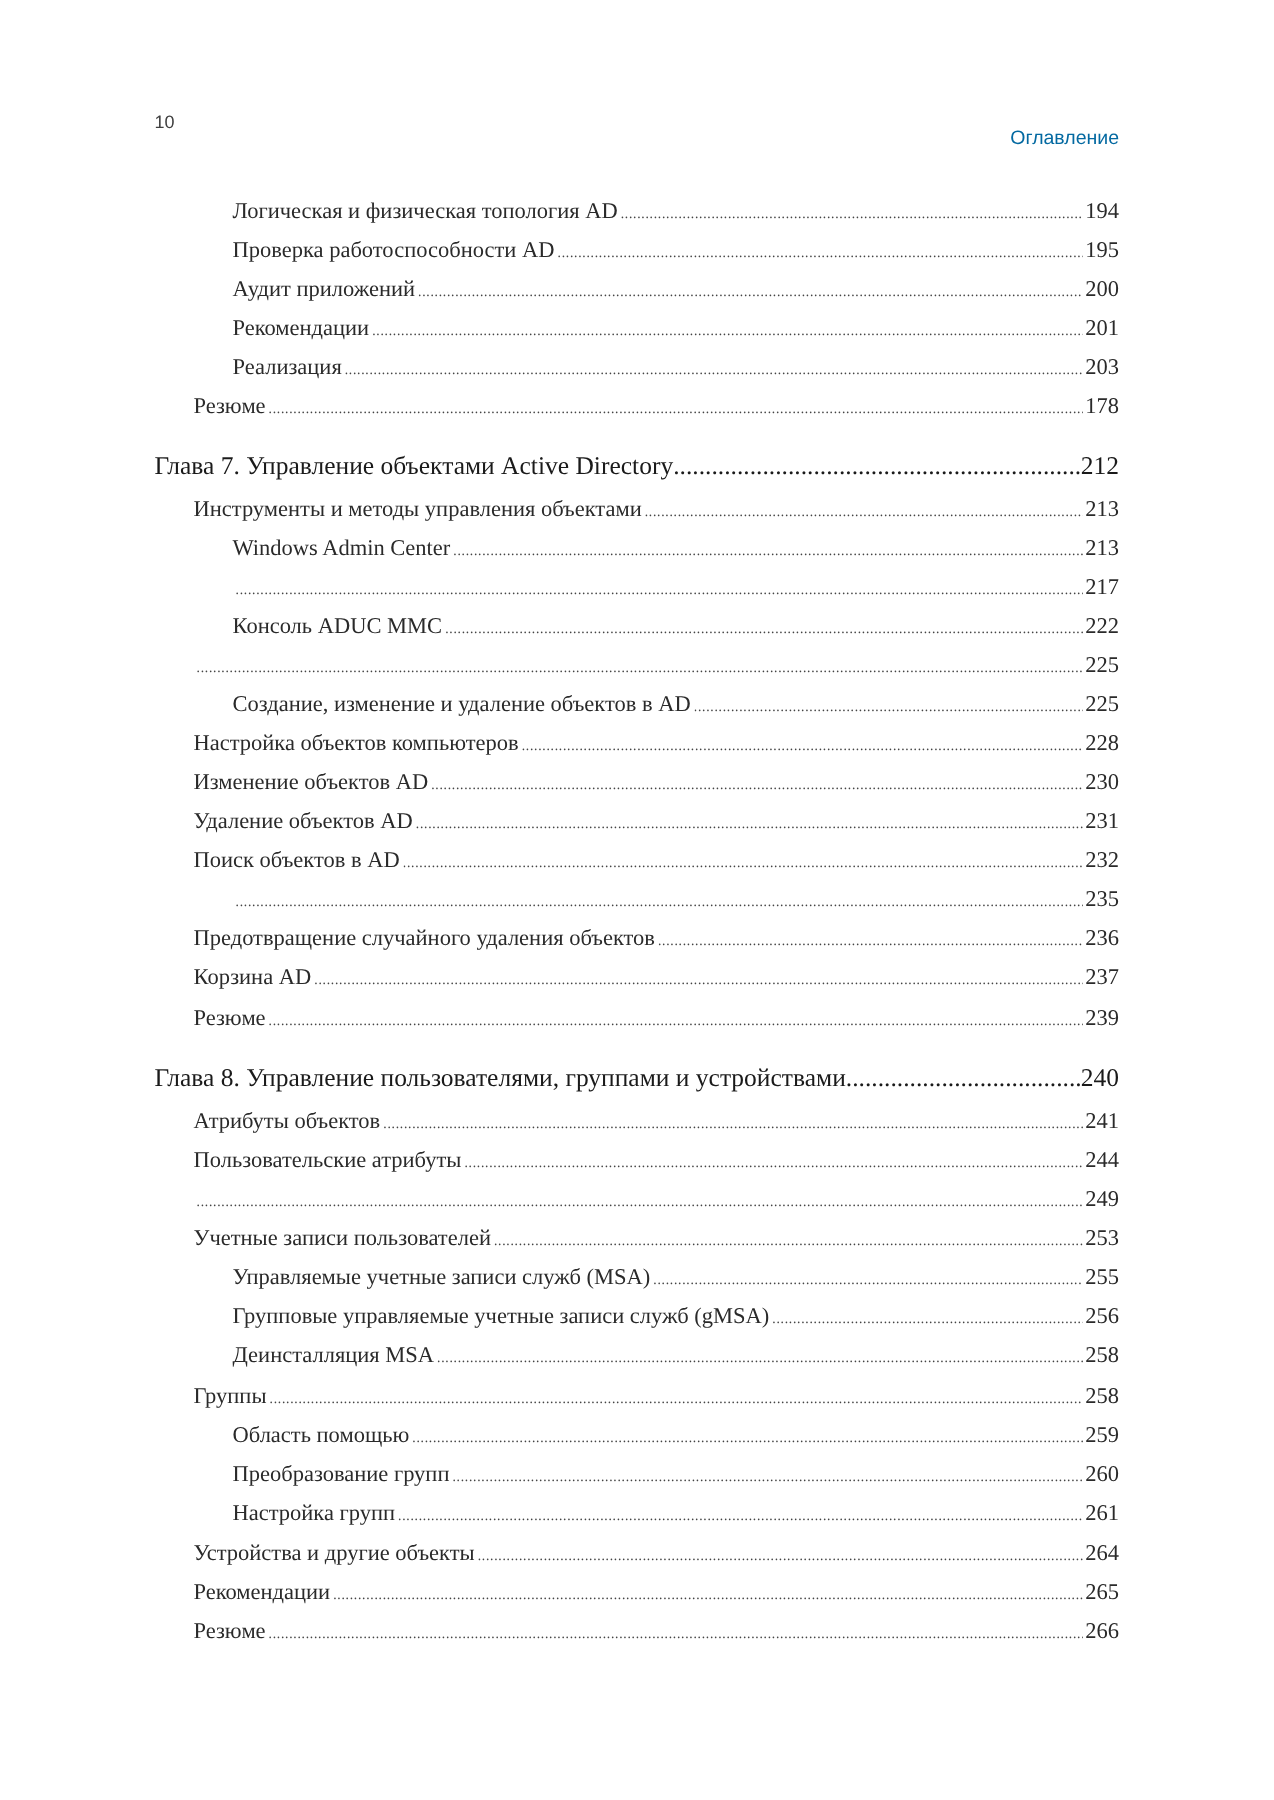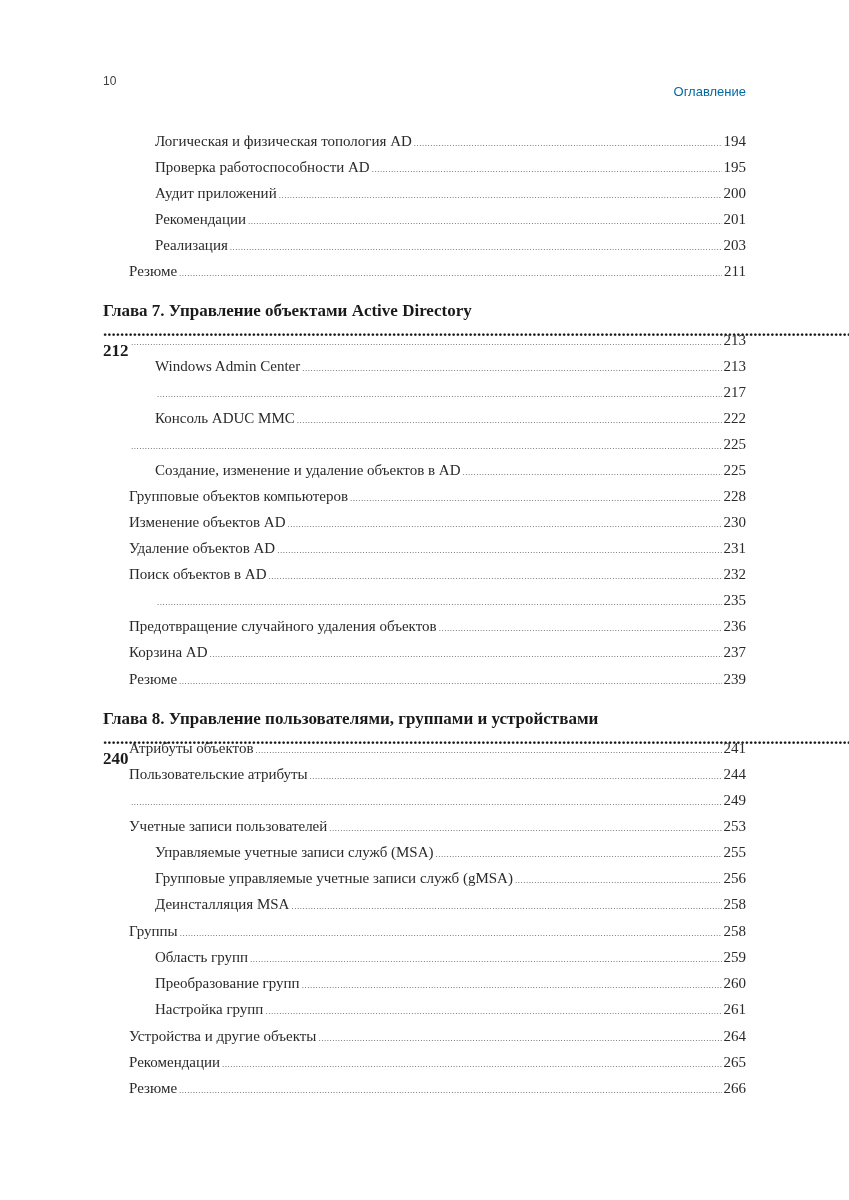--- a/index.html
+++ b/index.html
@@ -7,21 +7,21 @@
   .page-num { position:absolute; left:103px; top:74px; font-family:"Liberation Sans", sans-serif; font-weight:normal; font-size:12px; color:#404040; }
   .running-head { position:absolute; right:103px; top:84px; font-family:"Liberation Sans", sans-serif; font-size:13px; color:#0369a1; }
   .toc { position:absolute; left:103px; width:643px; top:0; font-family:"Liberation Serif", serif; }
   .row { position:absolute; left:0; right:0; display:flex; align-items:baseline; font-size:15px; line-height:20px; white-space:nowrap; }
   .row .t { flex:0 0 auto; }
   .row .dots { flex:1 1 auto; overflow:hidden; margin:0 2px; font-size:9px; letter-spacing:0.5px; color:#444; }
   .row .dots::before { content:"........................................................................................................................................................................................................................................................................................................"; }
   .row .p { flex:0 0 auto; }
   .lvl1 { padding-left:26px;justify-content:center; }
   .lvl2 { padding-left:52px; }
-  .chap { font-weight:bold; font-size:17px; color:#1a1a1a;flex-direction:column; }
+  .chap { font-weight:normal; font-size:17px; color:#1a1a1a; }
   .chap .dots { font-size:17px; letter-spacing:0; color:#1a1a1a; margin:0; }
 </style>
 </head>
 <body>
 
 <div class="page-num">10</div>
 <div class="running-head">Оглавление</div>
 
 <div class="toc">
   <div class="row lvl2" style="top:131px">
@@ -45,30 +45,31 @@
       <span class="p">201</span>
     </div>
   <div class="row lvl2" style="top:235px">
       <span class="t">Реализация</span>
       <span class="dots"></span>
       <span class="p">203</span>
     </div>
   <div class="row lvl1" style="top:261px">
       <span class="t">Резюме</span>
       <span class="dots"></span>
-      <span class="p">211</span>
+      <span class="p">178</span>
     </div>
 
   <div class="row chap" style="top:301px">
       <span class="t">Глава 7. Управление объектами Active Directory</span>
       <span class="dots"></span>
       <span class="p">212</span>
     </div>
 
   <div class="row lvl1" style="top:330px">
+      <span class="t">Инструменты и методы управления объектами</span>
       <span class="dots"></span>
       <span class="p">213</span>
     </div>
   <div class="row lvl2" style="top:356px">
       <span class="t">Windows Admin Center</span>
       <span class="dots"></span>
       <span class="p">213</span>
     </div>
   <div class="row lvl2" style="top:382px">
       <span class="dots"></span>
@@ -82,21 +83,21 @@
   <div class="row lvl1" style="top:434px">
       <span class="dots"></span>
       <span class="p">225</span>
     </div>
   <div class="row lvl2" style="top:460px">
       <span class="t">Создание, изменение и удаление объектов в AD</span>
       <span class="dots"></span>
       <span class="p">225</span>
     </div>
   <div class="row lvl1" style="top:486px">
-      <span class="t">Групповые объектов компьютеров</span>
+      <span class="t">Настройка объектов компьютеров</span>
       <span class="dots"></span>
       <span class="p">228</span>
     </div>
   <div class="row lvl1" style="top:512px">
       <span class="t">Изменение объектов AD</span>
       <span class="dots"></span>
       <span class="p">230</span>
     </div>
   <div class="row lvl1" style="top:538px">
       <span class="t">Удаление объектов AD</span>
@@ -167,21 +168,21 @@
       <span class="t">Деинсталляция MSA</span>
       <span class="dots"></span>
       <span class="p">258</span>
     </div>
   <div class="row lvl1" style="top:921px">
       <span class="t">Группы</span>
       <span class="dots"></span>
       <span class="p">258</span>
     </div>
   <div class="row lvl2" style="top:947px">
-      <span class="t">Область групп</span>
+      <span class="t">Область помощью</span>
       <span class="dots"></span>
       <span class="p">259</span>
     </div>
   <div class="row lvl2" style="top:973px">
       <span class="t">Преобразование групп</span>
       <span class="dots"></span>
       <span class="p">260</span>
     </div>
   <div class="row lvl2" style="top:999px">
       <span class="t">Настройка групп</span>

